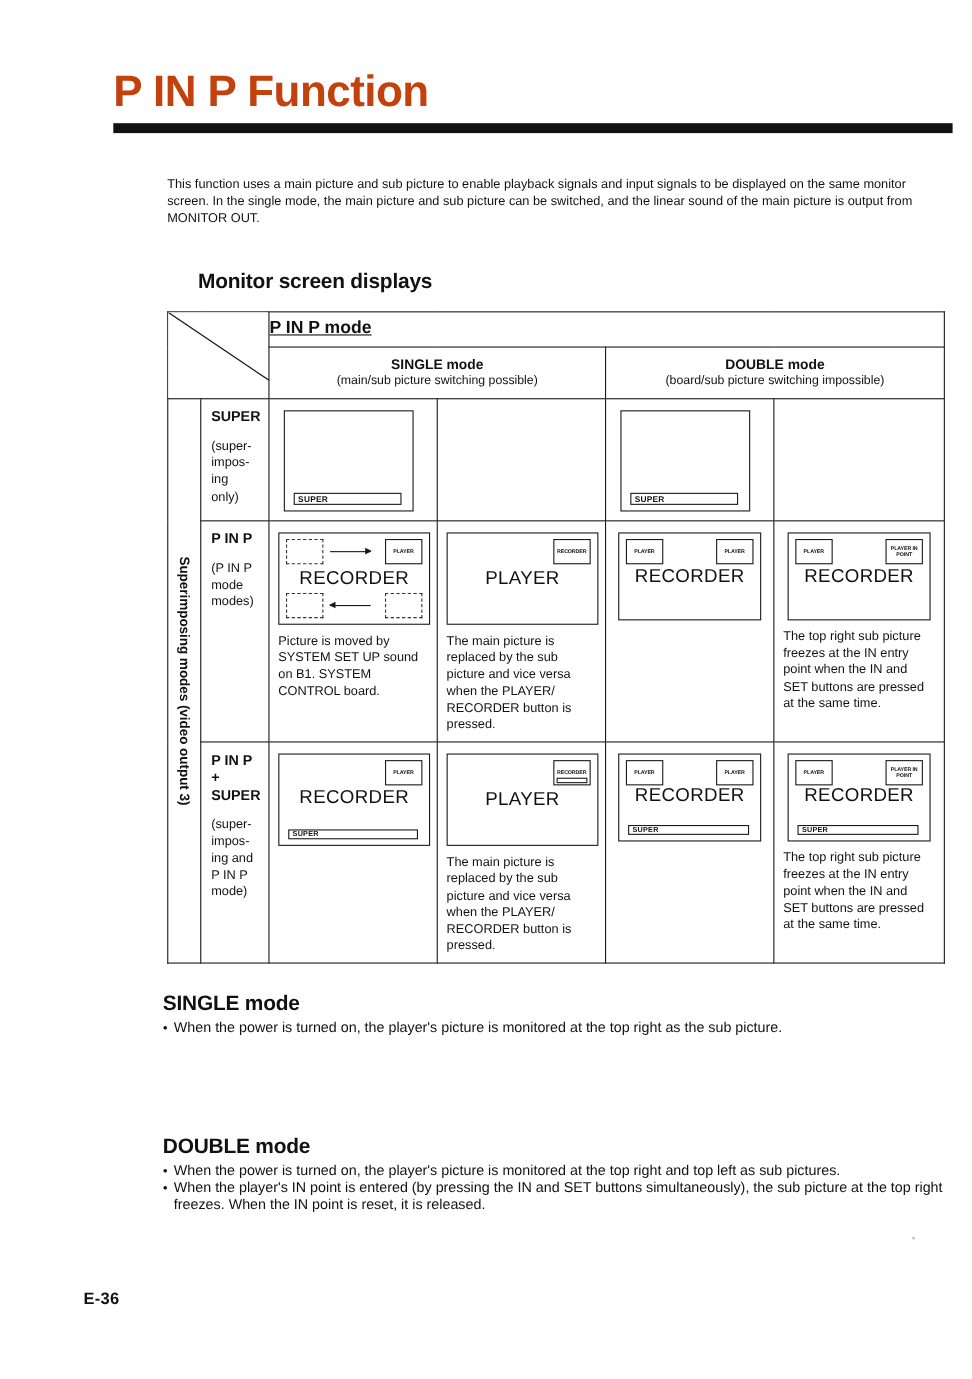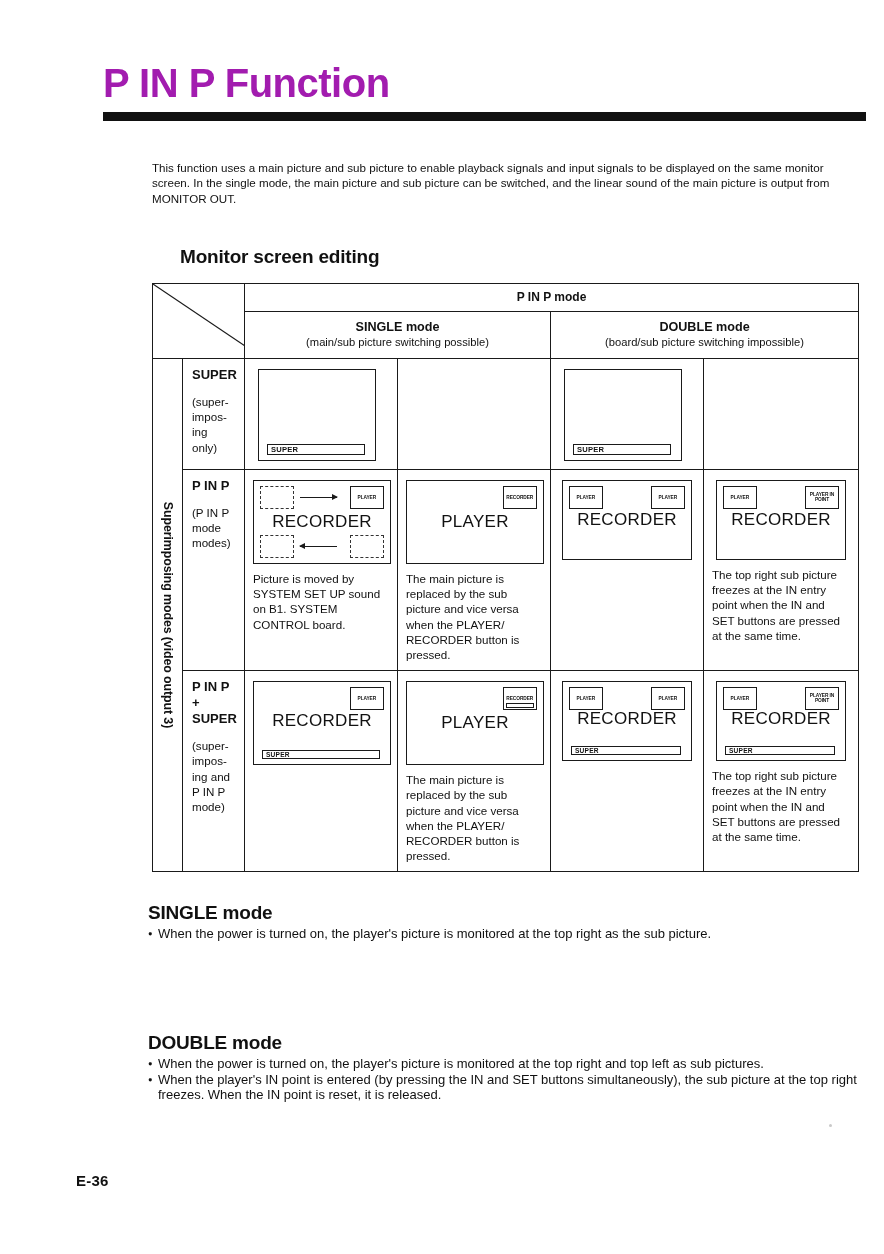--- a/index.html
+++ b/index.html
@@ -28,21 +28,21 @@
     left: 103px;
     top: 62px;
     width: 763px;
   }
   .page-title {
     font-size: 40px;
     font-weight: bold;
     letter-spacing: -0.5px;
     line-height: 1.05;
     margin: 0;
-    color: #a21caf;
+    color: #c2410c;
   }
   .title-rule {
     margin-top: 8px;
     height: 9px;
     background: #111111;
     width: 763px;
   }
 
   
   .intro {
@@ -82,24 +82,25 @@
     width: 706px;
     table-layout: fixed;
     font-size: 11.4px;
   }
   table.pinp td {
     border: 1px solid #1a1a1a;
     vertical-align: top;
     padding: 0;
   }
   .hdr-center {
-    text-align: center;
-    font-weight: bold;
-    font-size: 12px;
+    text-align: left;
+    font-weight: bold;
+    font-size: 16px;
     padding: 6px 0 7px 0 !important;
+    text-decoration: underline;
   }
   .hdr-sub {
     text-align: center;
     padding: 7px 4px 8px 4px !important;
   }
   .hdr-sub .big {
     font-weight: bold;
     font-size: 12.6px;
     display: block;
     line-height: 16px;
@@ -322,21 +323,21 @@
 
   <div class="title-block">
     <h1 class="page-title">P IN P Function</h1>
     <div class="title-rule"></div>
   </div>
 
   <div class="intro">
     <p>This function uses a main picture and sub picture to enable playback signals and input signals to be displayed on the same monitor screen. In the single mode, the main picture and sub picture can be switched, and the linear sound of the main picture is output from MONITOR OUT.</p>
   </div>
 
-  <h2 class="section-h h-monitor">Monitor screen editing</h2>
+  <h2 class="section-h h-monitor">Monitor screen displays</h2>
 
   <div class="table-wrap">
     <table class="pinp">
       <colgroup>
         <col style="width:30px">
         <col style="width:62px">
         <col style="width:153px">
         <col style="width:153px">
         <col style="width:153px">
         <col style="width:155px">

